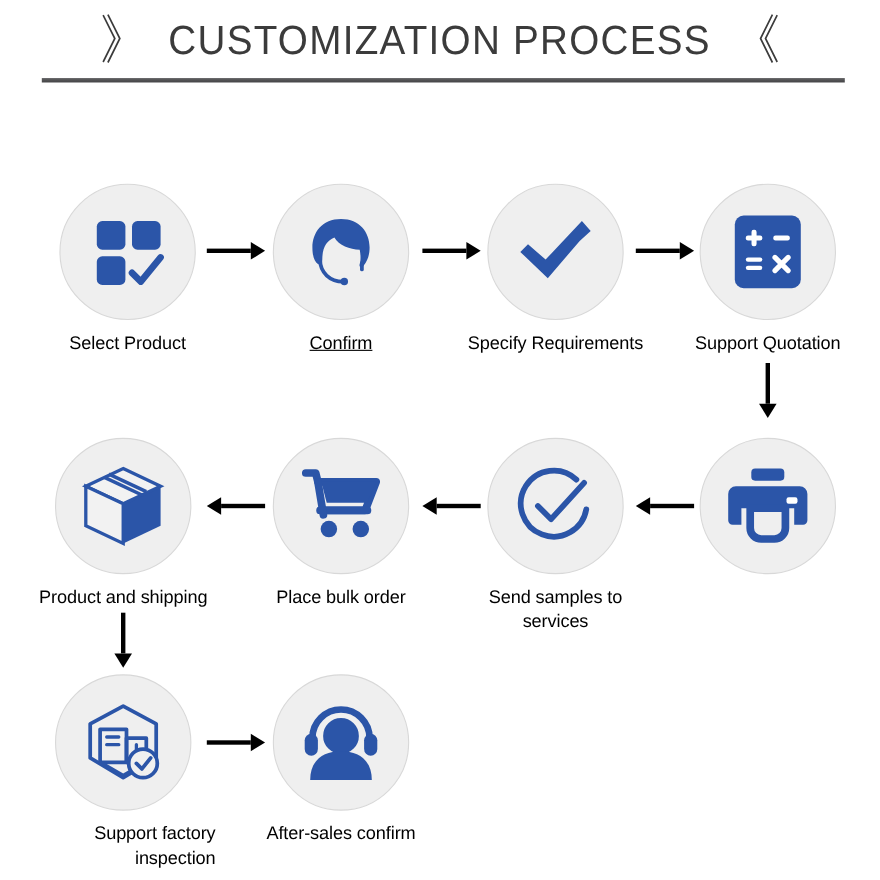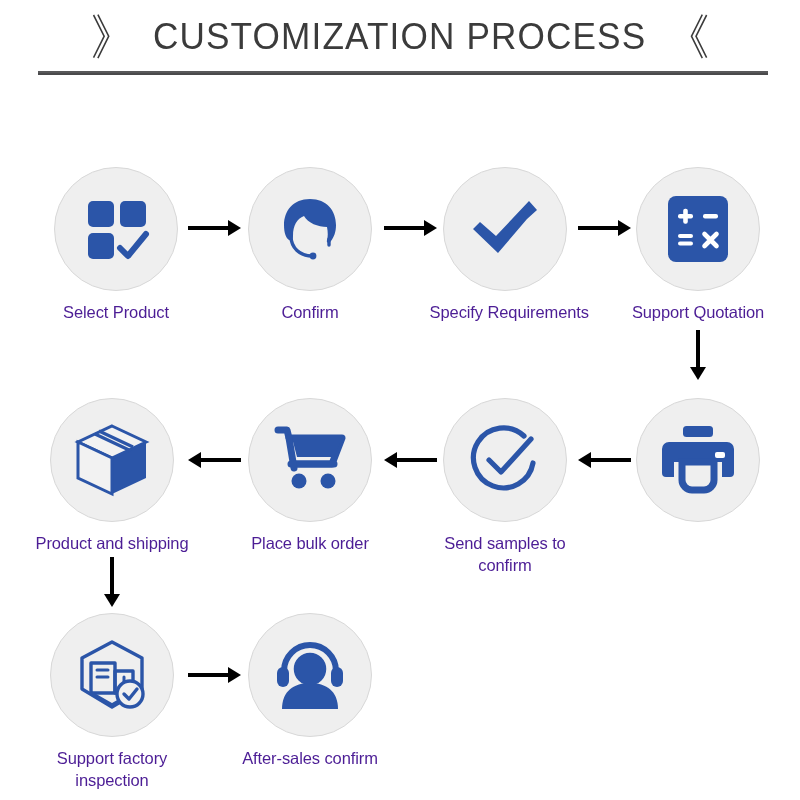--- a/index.html
+++ b/index.html
@@ -73,21 +73,21 @@
     background: #efefef;
     border: 1px solid #d8d8d8;
     display: flex;
     align-items: center;
     justify-content: center;
     box-sizing: border-box;
   }
   .node-label {
     margin-top: 11px;
     font-size: 16.5px;
-    color: #4c1d95;
+    color: #000000;
     line-height: 1.32;
     letter-spacing: -0.1px;
     white-space: pre-line;
   }
 
   
   .arrow-h {
     position: absolute;
     height: 22px;
     display: flex;
@@ -153,40 +153,40 @@
     </span>
   </div>
   <div class="node-label">Select Product</div>
 </div>
 
 <div class="arrow-h right" style="left:188px; top:217px; width:53px;">
   <div class="shaft"></div>
   <div class="head"></div>
 </div>
 
-<div class="node" style="left:226px; top:167px;">
+<div class="node" style="left:226px; top:167px;text-decoration:underline;">
   <div class="circle">
     <span>
       <svg width="74" height="74" viewBox="0 0 74 74">
         <path d="M37 7 C20 7 11 19 11 33 C11 41 13 46 16 48 C18 49 20 47 20 44 C20 33 24 27 31 24 C35 31 45 35 54 35 C55 40 55 45 54 48 C53 51 56 52 58 49 C61 45 63 40 63 33 C63 19 54 7 37 7 Z" fill="#2B55A8"></path>
         <path d="M18 44 C18 56 27 64 39 64" fill="none" stroke="#2B55A8" stroke-width="3.4"></path>
         <circle cx="40" cy="64" r="3.4" fill="#2B55A8"></circle>
         <path d="M56 47 L56 53" stroke="#2B55A8" stroke-width="3.4" stroke-linecap="round"></path>
       </svg>
     </span>
   </div>
   <div class="node-label">Confirm</div>
 </div>
 
 <div class="arrow-h right" style="left:384px; top:217px; width:53px;">
   <div class="shaft"></div>
   <div class="head"></div>
 </div>
 
-<div class="node" style="left:421px; top:167px;text-align:right;">
+<div class="node" style="left:421px; top:167px;">
   <div class="circle">
     <span>
       <svg width="76" height="76" viewBox="0 0 76 76">
         <path d="M6 38 L13 31 L29 45 L62 10 L70 19 L60 28 L31 62 Z" fill="#2B55A8"></path>
       </svg>
     </span>
   </div>
   <div class="node-label">Specify Requirements</div>
 </div>
 
@@ -237,21 +237,21 @@
 
 <div class="node" style="left:421px; top:398px;">
   <div class="circle">
     <span>
       <svg width="76" height="76" viewBox="0 0 76 76">
         <path d="M57 14 A30 30 0 1 0 66 41" fill="none" stroke="#2B55A8" stroke-width="5.2" stroke-linecap="round"></path>
         <path d="M22 38 L34 50 L64 17" fill="none" stroke="#2B55A8" stroke-width="5.2" stroke-linecap="round" stroke-linejoin="round"></path>
       </svg>
     </span>
   </div>
-  <div class="node-label">Send samples to confirm</div>
+  <div class="node-label">Send samples to services</div>
 </div>
 
 <div class="arrow-h left" style="left:384px; top:449px; width:53px;">
   <div class="shaft"></div>
   <div class="head"></div>
 </div>
 
 <div class="node" style="left:226px; top:398px;text-align:center;">
   <div class="circle">
     <span>
@@ -286,21 +286,21 @@
     </span>
   </div>
   <div class="node-label">Product and shipping</div>
 </div>
 
 <div class="arrow-v" style="left:101px; top:557px; height:50px;">
   <div class="shaft"></div>
   <div class="head"></div>
 </div>
 
-<div class="node" style="left:28px; top:613px;">
+<div class="node" style="left:28px; top:613px;text-align:right;">
   <div class="circle">
     <span>
       <svg width="76" height="76" viewBox="0 0 76 76">
         <path d="M38 5 L68 21 L68 52 L38 70 L8 52 L8 21 Z" fill="none" stroke="#2B55A8" stroke-width="3.4" stroke-linejoin="round"></path>
         <path d="M17 26 h24 v30 h-24 z" fill="none" stroke="#2B55A8" stroke-width="3.4" stroke-linejoin="round"></path>
         <path d="M41 34 h18 v22 h-18 z" fill="none" stroke="#2B55A8" stroke-width="3.4" stroke-linejoin="round"></path>
         <path d="M23 33 h11 M23 40 h11" stroke="#2B55A8" stroke-width="3" stroke-linecap="round"></path>
         <path d="M50 40 v10" stroke="#2B55A8" stroke-width="3" stroke-linecap="round"></path>
         <path d="M17 56 L38 68 L59 56" fill="none" stroke="#2B55A8" stroke-width="3.4" stroke-linejoin="round"></path>
         <circle cx="56" cy="57" r="13" fill="#F0F0F0" stroke="#2B55A8" stroke-width="3.4"></circle>

